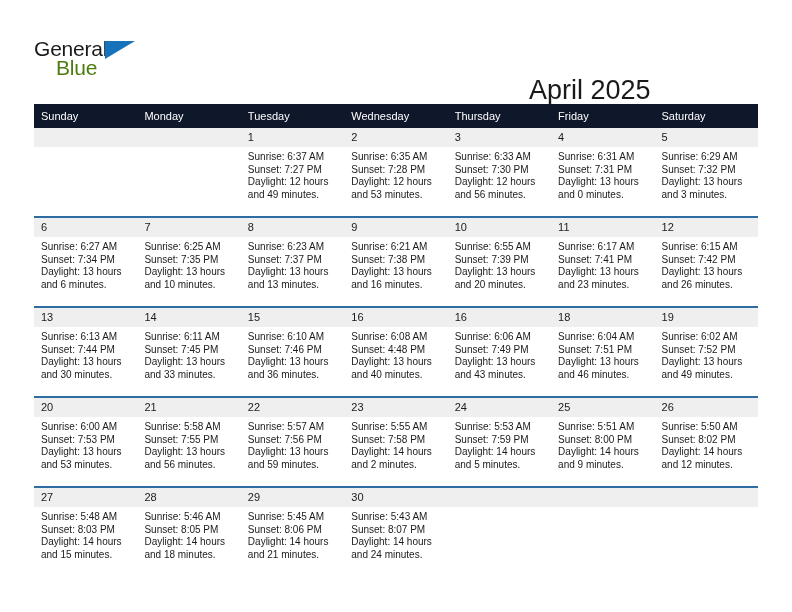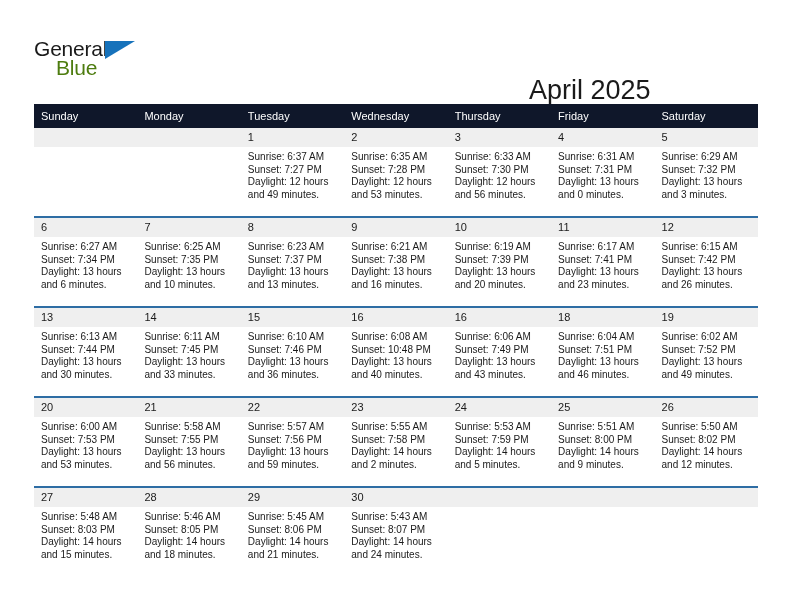--- a/index.html
+++ b/index.html
@@ -286,21 +286,21 @@
                 <div>Sunset: 7:38 PM</div>
                 <div>Daylight: 13 hours</div>
                 <div>and 16 minutes.</div>
               </div>
             </div>
           </td>
           <td>
             <div class="daycell">
               <div class="daynum-band">10</div>
               <div class="details">
-                <div>Sunrise: 6:19 AM</div>
+                <div>Sunrise: 6:55 AM</div>
                 <div>Sunset: 7:39 PM</div>
                 <div>Daylight: 13 hours</div>
                 <div>and 20 minutes.</div>
               </div>
             </div>
           </td>
           <td>
             <div class="daycell">
               <div class="daynum-band">11</div>
               <div class="details">
@@ -355,21 +355,21 @@
                 <div>Daylight: 13 hours</div>
                 <div>and 36 minutes.</div>
               </div>
             </div>
           </td>
           <td>
             <div class="daycell">
               <div class="daynum-band">16</div>
               <div class="details">
                 <div>Sunrise: 6:08 AM</div>
-                <div>Sunset: 10:48 PM</div>
+                <div>Sunset: 4:48 PM</div>
                 <div>Daylight: 13 hours</div>
                 <div>and 40 minutes.</div>
               </div>
             </div>
           </td>
           <td>
             <div class="daycell">
               <div class="daynum-band">16</div>
               <div class="details">
                 <div>Sunrise: 6:06 AM</div>

